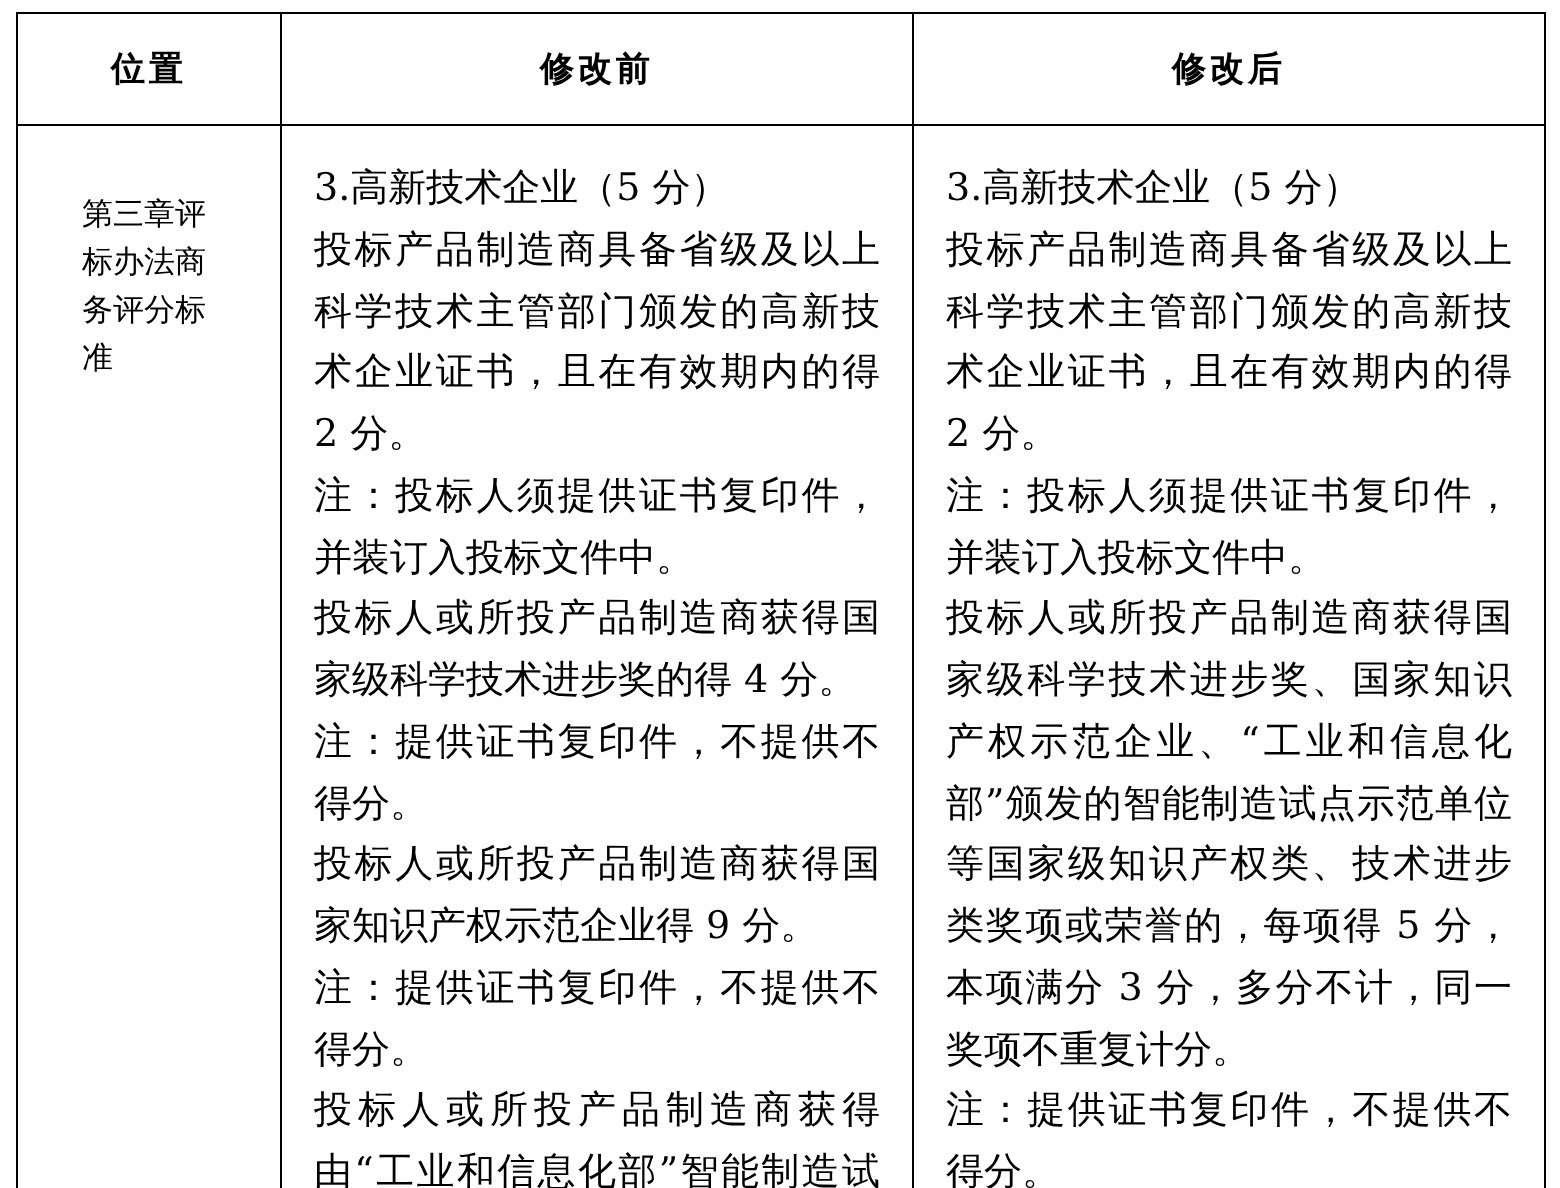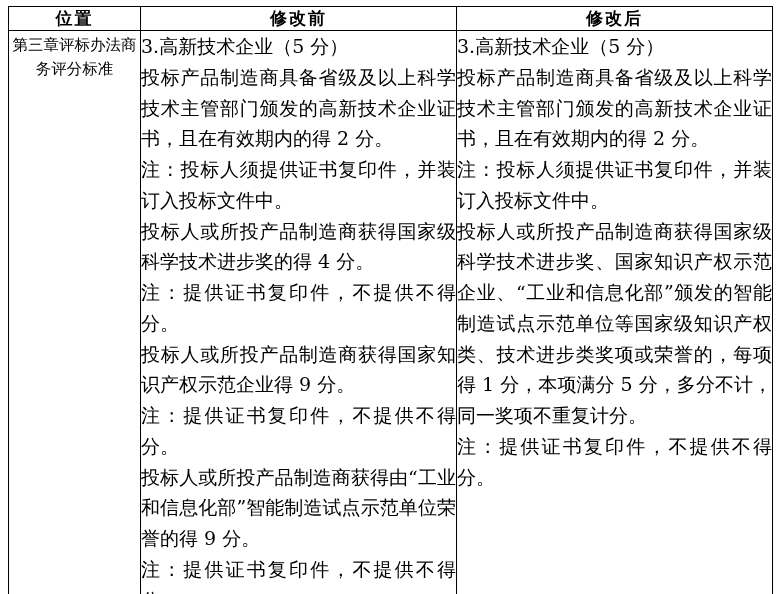--- a/index.html
+++ b/index.html
@@ -15,21 +15,21 @@
   }
   .doc-table {
     border-collapse: collapse;
     width: 764px;
     margin: 6px 8px 0 8px;
     table-layout: fixed;
   }
   .doc-table td, .doc-table th {
     border: 1px solid #000000;
     vertical-align: top;
-    padding: 0;
+    padding: 16px;
   }
   .col-pos { width: 132px; }
   .col-before { width: 316px; }
   .col-after { width: 316px; }
 
   .head-cell {
     text-align: center;
     font-weight: bold;
     font-size: 17px;
     letter-spacing: 2px;
@@ -48,22 +48,22 @@
     line-height: 1.62;
     padding: 6px 7px 6px 8px;
     margin-left: 24px;
   }
   .body-cell p {
     margin: 0;
     text-align: justify;
     text-justify: inter-ideograph;
   }
   .pos-cell p {
-    margin: 2px;
-    text-align: center;
+    margin: 16px;
+    text-align: left;
   }
 </style>
 </head>
 <body>
 
 <table class="doc-table">
   <colgroup>
     <col class="col-pos">
     <col class="col-before">
     <col class="col-after">
@@ -88,18 +88,18 @@
         <p>注：提供证书复印件，不提供不得分。</p>
         <p>投标人或所投产品制造商获得国家知识产权示范企业得 9 分。</p>
         <p>注：提供证书复印件，不提供不得分。</p>
         <p>投标人或所投产品制造商获得由“工业和信息化部”智能制造试点示范单位荣誉的得 9 分。</p>
         <p>注：提供证书复印件，不提供不得分。）</p>
       </td>
       <td class="body-cell">
         <p>3.高新技术企业（5 分）</p>
         <p>投标产品制造商具备省级及以上科学技术主管部门颁发的高新技术企业证书，且在有效期内的得 2 分。</p>
         <p>注：投标人须提供证书复印件，并装订入投标文件中。</p>
-        <p>投标人或所投产品制造商获得国家级科学技术进步奖、国家知识产权示范企业、“工业和信息化部”颁发的智能制造试点示范单位等国家级知识产权类、技术进步类奖项或荣誉的，每项得 1 分，本项满分 5 分，多分不计，同一奖项不重复计分。</p>
+        <p>投标人或所投产品制造商获得国家级科学技术进步奖、国家知识产权示范企业、“工业和信息化部”颁发的智能制造试点示范单位等国家级知识产权类、技术进步类奖项或荣誉的，每项得 5 分，本项满分 3 分，多分不计，同一奖项不重复计分。</p>
         <p>注：提供证书复印件，不提供不得分。</p>
       </td>
     </tr>
   </tbody>
 </table>
 
 </body></html>

